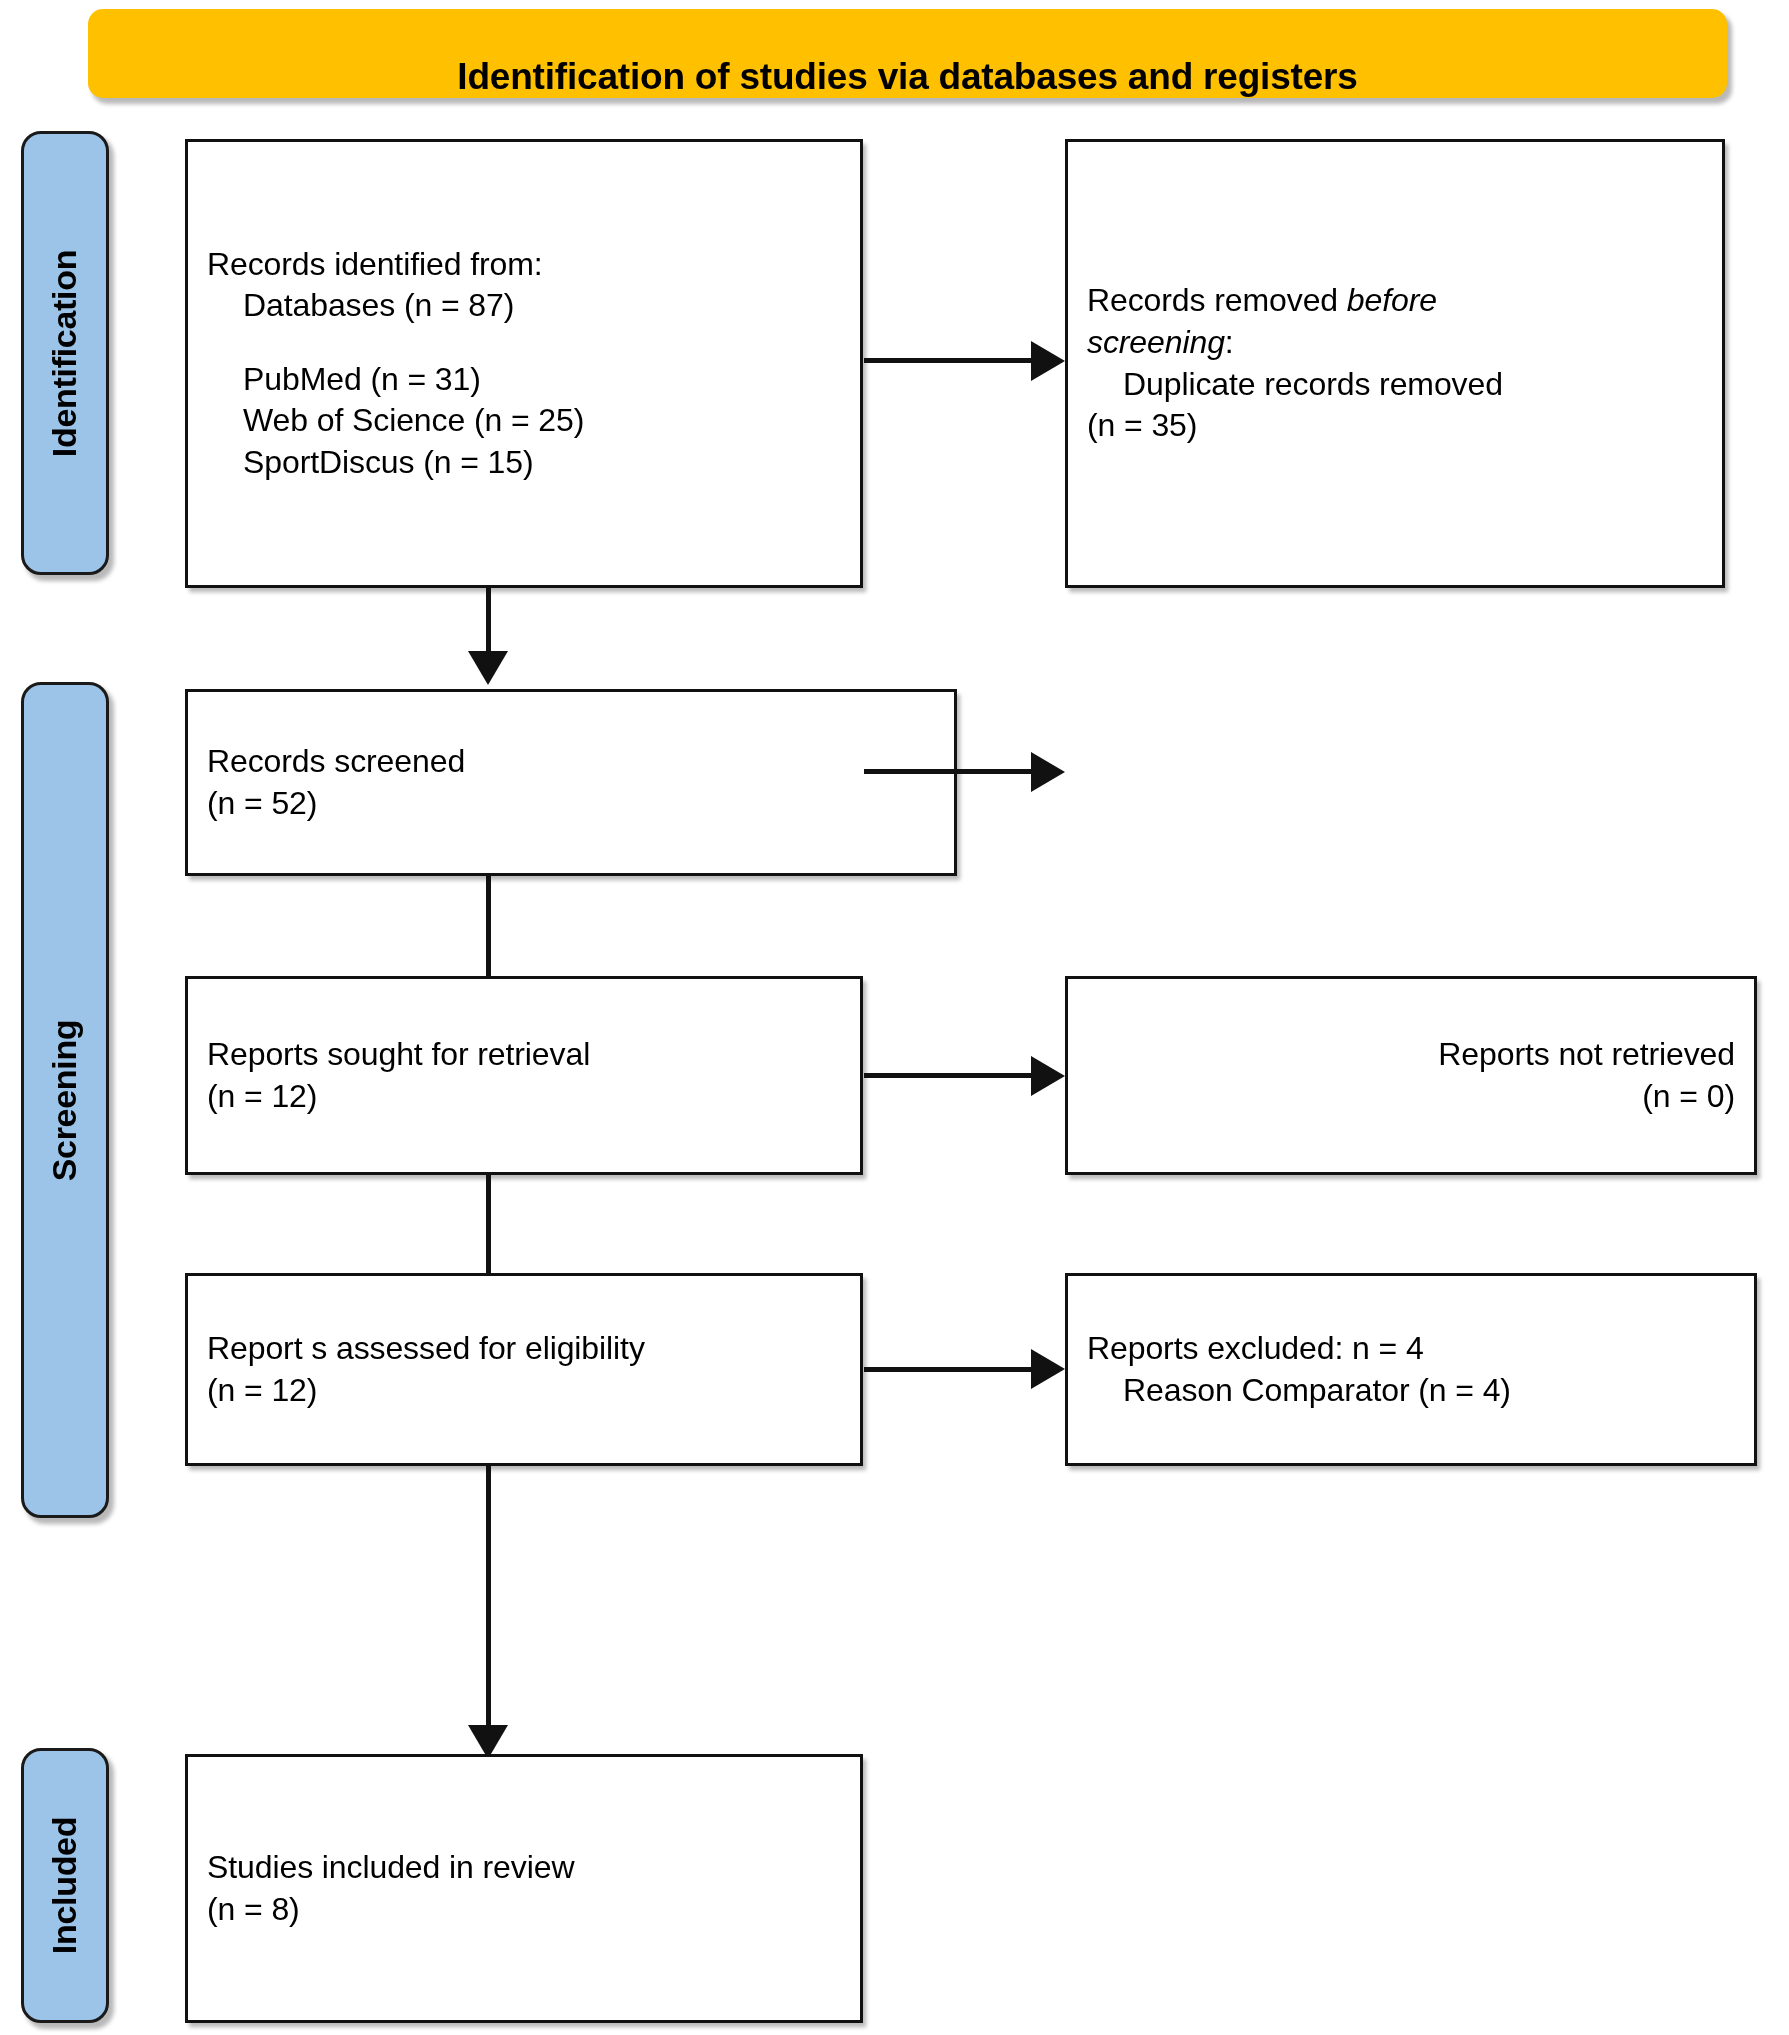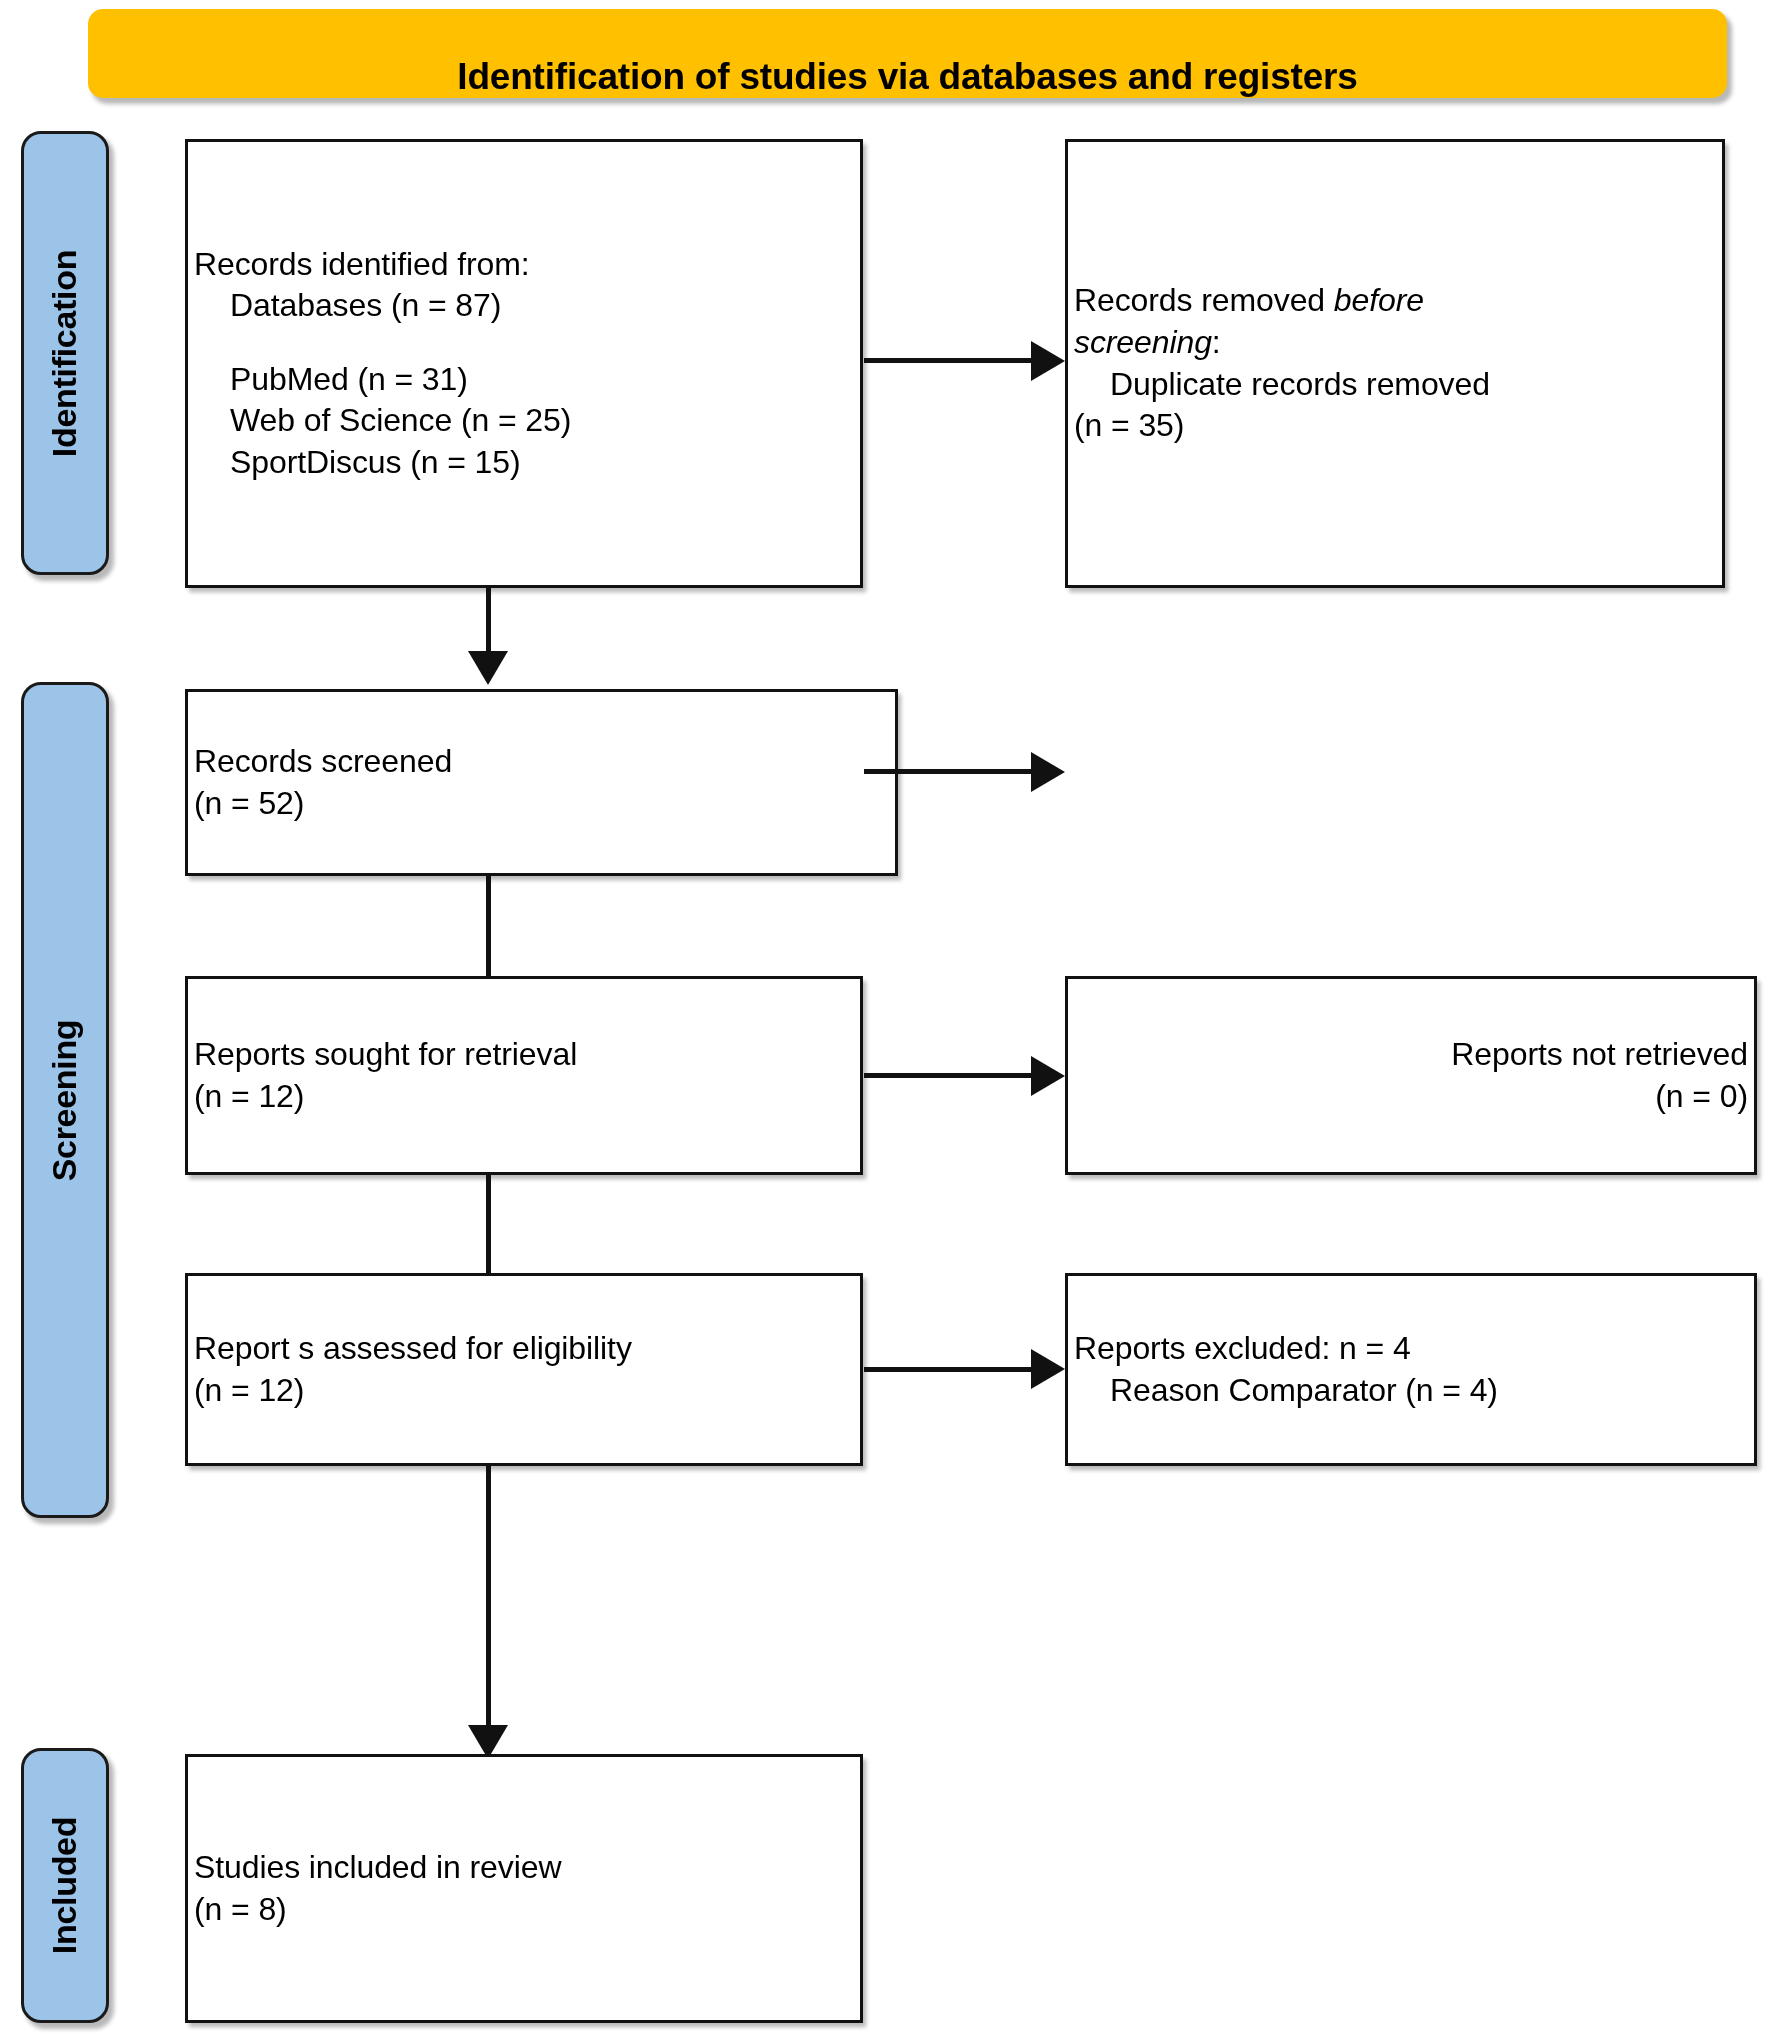--- a/index.html
+++ b/index.html
@@ -65,21 +65,21 @@
   #stage-screening      { left: 21px; top: 682px; width: 88px; height: 836px; }
   #stage-included       { left: 21px; top: 1748px; width: 88px; height: 275px; }
 
   
   .fbox {
     position: absolute;
     background: #ffffff;
     border: 3.5px solid #111111;
     box-sizing: border-box;
     box-shadow: 4.1px 5.3px 4.1px rgba(0,0,0,0.28);
-    padding: 0 6px;
+    padding: 0 19px;
     display: flex;
     flex-direction: column;
     justify-content: center;
   }
   .fbox p {
     margin: 0;
     font-size: 32px;
     line-height: 1.30;
     color: #000000;
     letter-spacing: -0.1px;
@@ -149,21 +149,21 @@
     <p class="indent1">Duplicate records removed</p>
     <p>(n = 35)</p>
   </div>
 
   <div class="h-line" style="left:864px; top:358px; width:167px;"></div>
   <div class="h-head" style="left:1031px; top:341px;"></div>
 
   <div class="v-line" style="left:486px; top:588px; height:69px;"></div>
   <div class="v-head" style="left:468px; top:651px;"></div>
 
-  <div class="fbox" style="left:185px; top:689px; width:713px; height:187px;">
+  <div class="fbox" style="left:185px; top:689px; width:772px; height:187px;">
     <p>Records screened</p>
     <p>(n = 52)</p>
   </div>
 
 
   <div class="h-line" style="left:864px; top:769px; width:167px;"></div>
   <div class="h-head" style="left:1031px; top:752px;"></div>
 
   <div class="v-line" style="left:486px; top:876px; height:126px;"></div>
   <div class="v-head" style="left:468px; top:996px;"></div>

